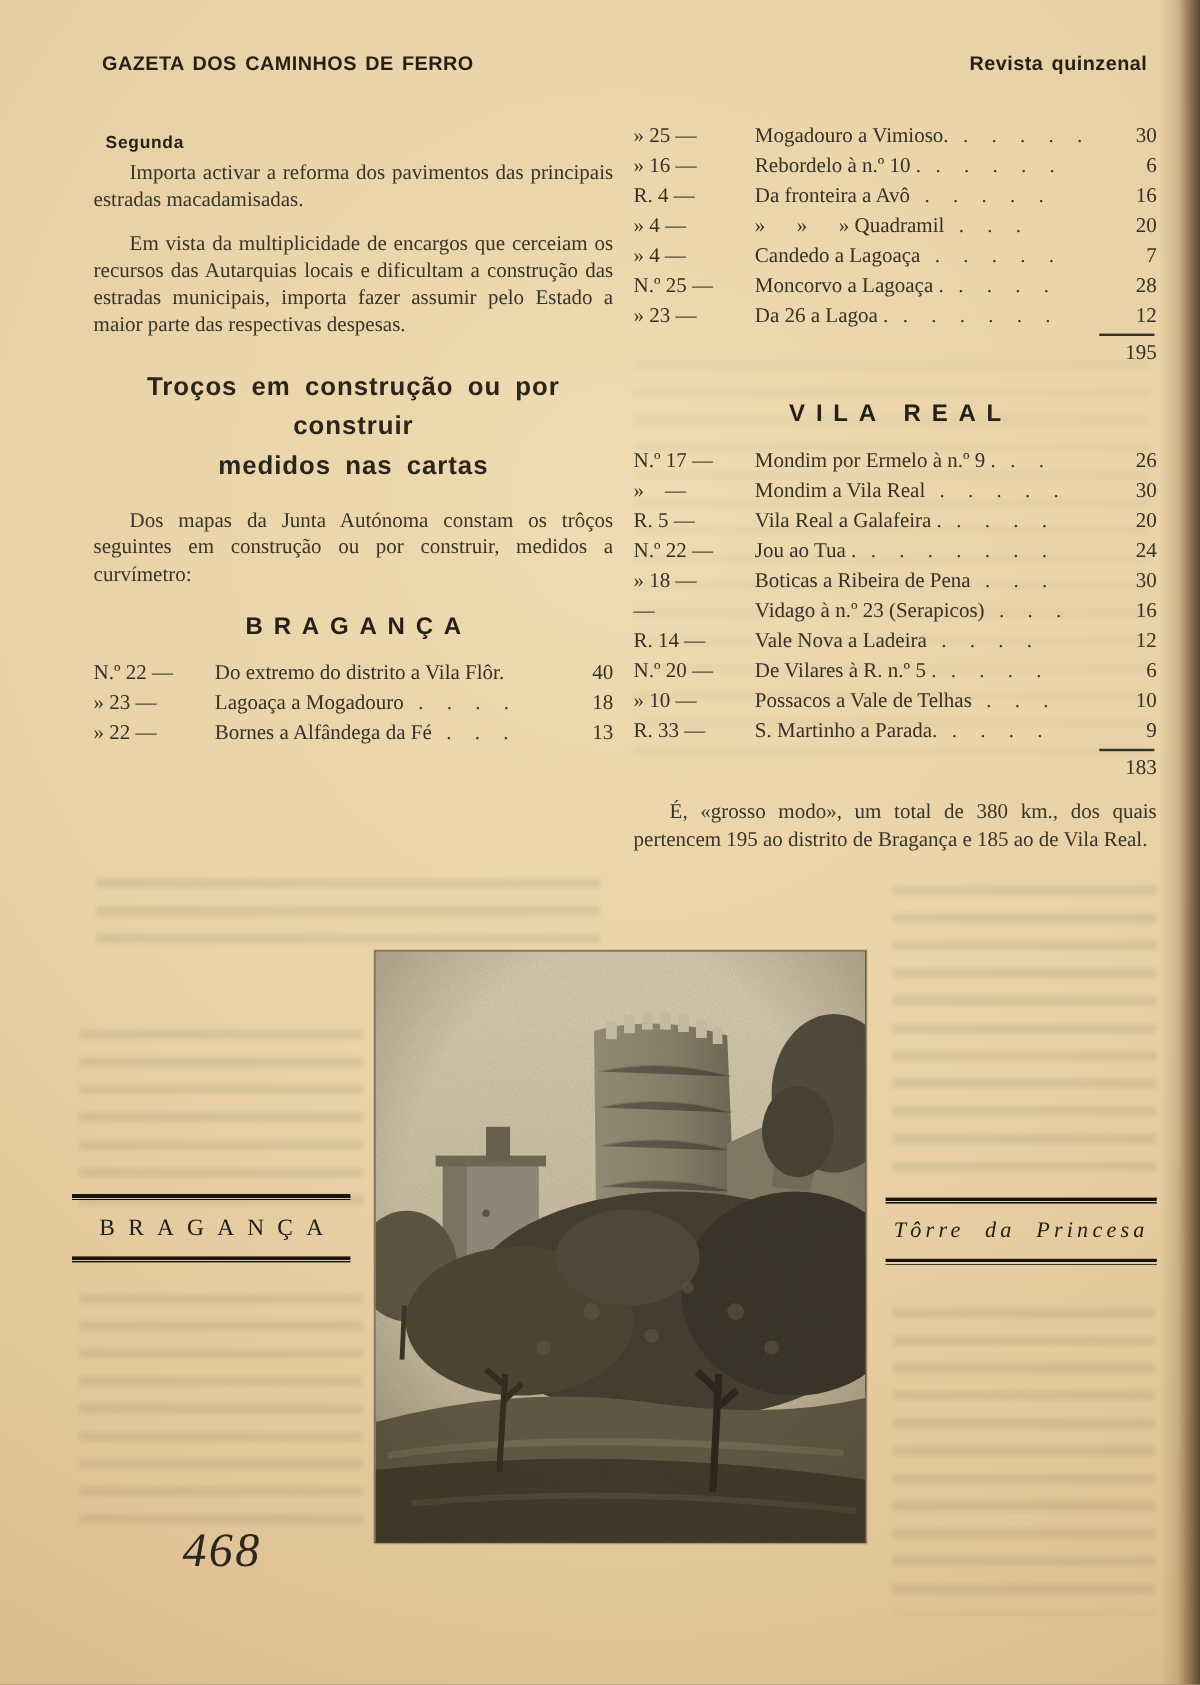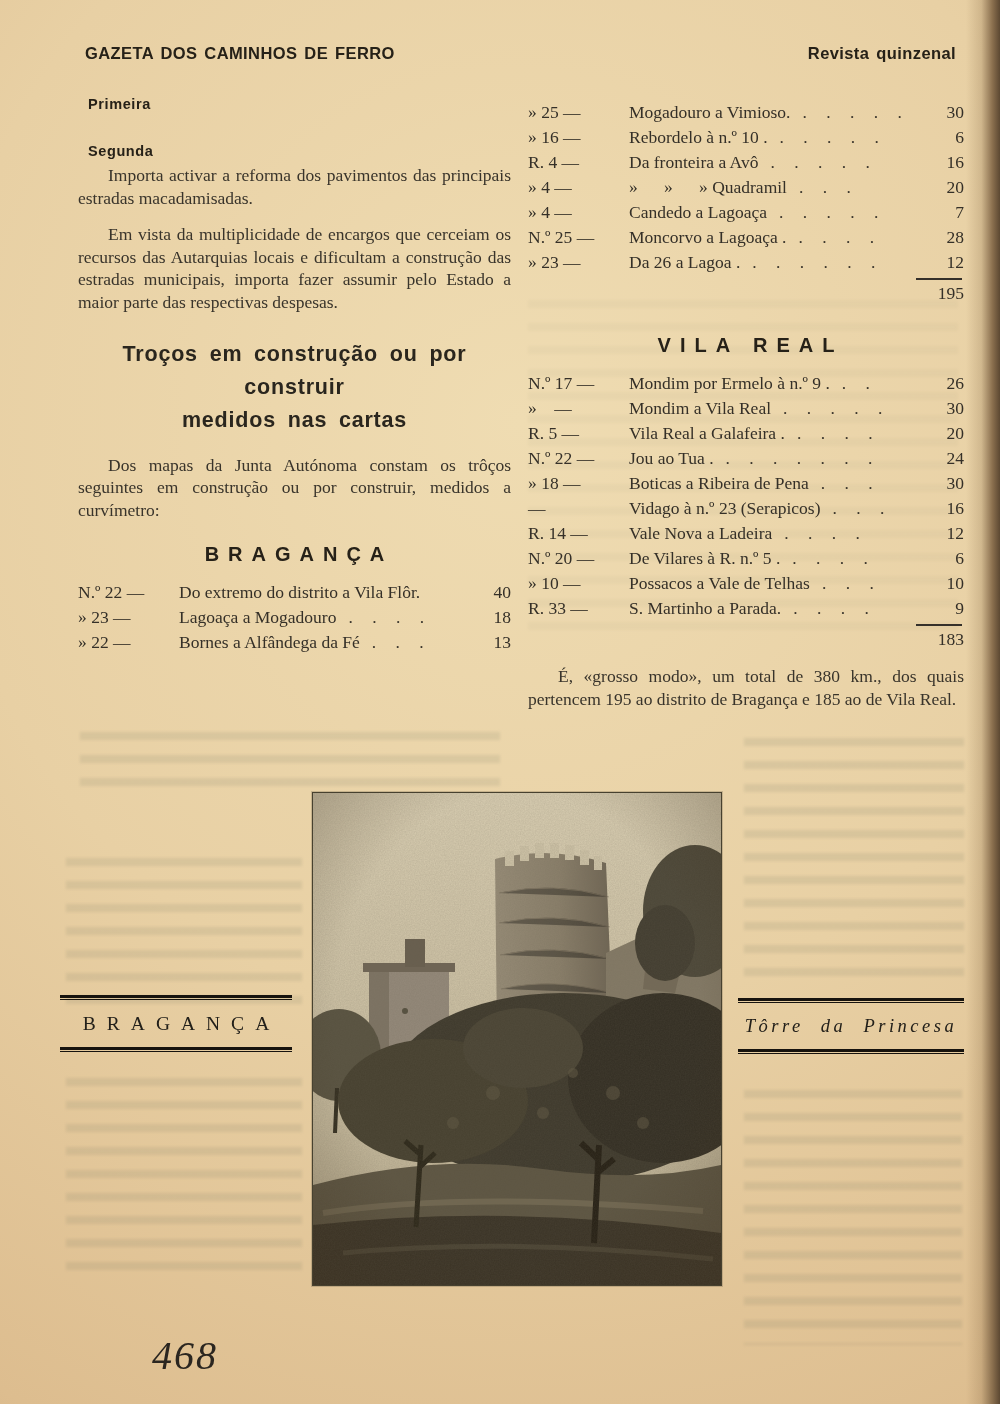--- a/index.html
+++ b/index.html
@@ -14,21 +14,21 @@
     background-image:repeating-linear-gradient(180deg, rgba(104,110,88,.13) 0px, rgba(104,110,88,.13) 8px, transparent 8px, transparent 23px);}
   .masthead{position:absolute;top:44px;left:85px;right:44px;display:flex;justify-content:space-between;
     font-family:"Liberation Sans", sans-serif;font-weight:bold;font-size:16.5px;color:#262118;letter-spacing:.4px;word-spacing:2px;}
   .col{position:absolute;top:96px;}
   .col-left{left:78px;width:433px;}
   .col-right{left:528px;width:436px;top:100px;}
   .kicker{font-family:"Liberation Sans", sans-serif;font-weight:bold;font-size:14.5px;color:#262118;
     margin:0 0 5px 10px;letter-spacing:.6px;}
   .kicker+.body{margin-top:0;}
   .body{font-size:17.5px;line-height:22.6px;text-align:justify;text-indent:30px;margin:0 0 14px 0;color:#39342b;}
-  .spacer-h{margin-top:31px;}
+  .spacer-h{margin-top:15px;}
   .display{font-family:"Liberation Sans", sans-serif;font-weight:bold;font-size:21.5px;line-height:33px;
     text-align:center;color:#2a261e;margin:24px 0 0 0;letter-spacing:.8px;word-spacing:5px;}
   .intro{margin-top:17px;}
   .district{font-family:"Liberation Sans", sans-serif;font-weight:bold;font-size:20px;color:#262118;
     text-align:center;letter-spacing:9px;padding-left:9px;margin:22px 0 14px 0;}
   .list{margin:0;}
   .row{display:flex;align-items:baseline;line-height:25px;font-size:17.5px;color:#353028;}
   .row .ref{width:92px;text-align:left;white-space:pre;flex:none;}
   .row .name{margin-left:9px;white-space:pre;flex:none;}
   .row .dots{flex:1;overflow:hidden;white-space:nowrap;padding-left:12px;letter-spacing:2px;word-spacing:11px;color:#3a352c;}
@@ -39,41 +39,40 @@
   .photo{position:absolute;left:312px;top:792px;width:408px;height:492px;margin:0;
     border:1px solid #47412f;box-shadow:0 0 0 1px rgba(90,80,60,.25);}
   .photo svg{display:block;width:100%;height:100%;}
   .caption{position:absolute;}
   .caption-left{left:60px;top:995px;width:232px;}
   .caption-right{left:738px;top:998px;width:226px;}
   .cap-rule{height:5px;background:linear-gradient(to bottom,#17130e 0,#17130e 3px,transparent 3px,transparent 4px,#17130e 4px,#17130e 5px);}
   .cap-text{text-align:center;padding:13px 0 12px 0;color:#23201a;}
   .cap-caps{font-size:19.5px;letter-spacing:11px;padding-left:11px;}
   .cap-italic{font-style:italic;font-size:18.5px;letter-spacing:3.5px;word-spacing:9px;}
-  .pageno{position:absolute;left:152px;top:1332px;font-style:italic;font-size:40px;color:#2b2620;letter-spacing:2px;}
+  .pageno{position:absolute;left:152px;top:1268px;font-style:italic;font-size:40px;color:#2b2620;letter-spacing:2px;}
 </style>
 </head>
 <body>
 
 <div class="page">
 
   <div class="ghost" style="left:80px;top:732px;width:420px;height:56px;"></div>
   <div class="ghost" style="left:66px;top:858px;width:236px;height:148px;"></div>
   <div class="ghost" style="left:66px;top:1078px;width:236px;height:205px;"></div>
   <div class="ghost" style="left:744px;top:738px;width:220px;height:250px;"></div>
   <div class="ghost" style="left:744px;top:1090px;width:218px;height:255px;"></div>
   <div class="ghost" style="left:528px;top:300px;width:430px;height:330px;opacity:.35;"></div>
 
   <header class="masthead">
     <span>GAZETA DOS CAMINHOS DE FERRO</span>
     <span>Revista quinzenal</span>
   </header>
 
   <section class="col col-left">
-    <h2 class="kicker">Primeira</h2>
 
     <h2 class="kicker spacer-h">Segunda</h2>
     <p class="body">Importa activar a reforma dos pavimentos das principais estradas macadamisadas.</p>
 
     <p class="body">Em vista da multiplicidade de encargos que cerceiam os recursos das Autarquias locais e dificultam a construção das estradas municipais, importa fazer assumir pelo Estado a maior parte das respectivas despesas.</p>
 
     <h1 class="display">
       <span>Troços em construção ou por construir</span><br>
       <span>medidos nas cartas</span>
     </h1>

